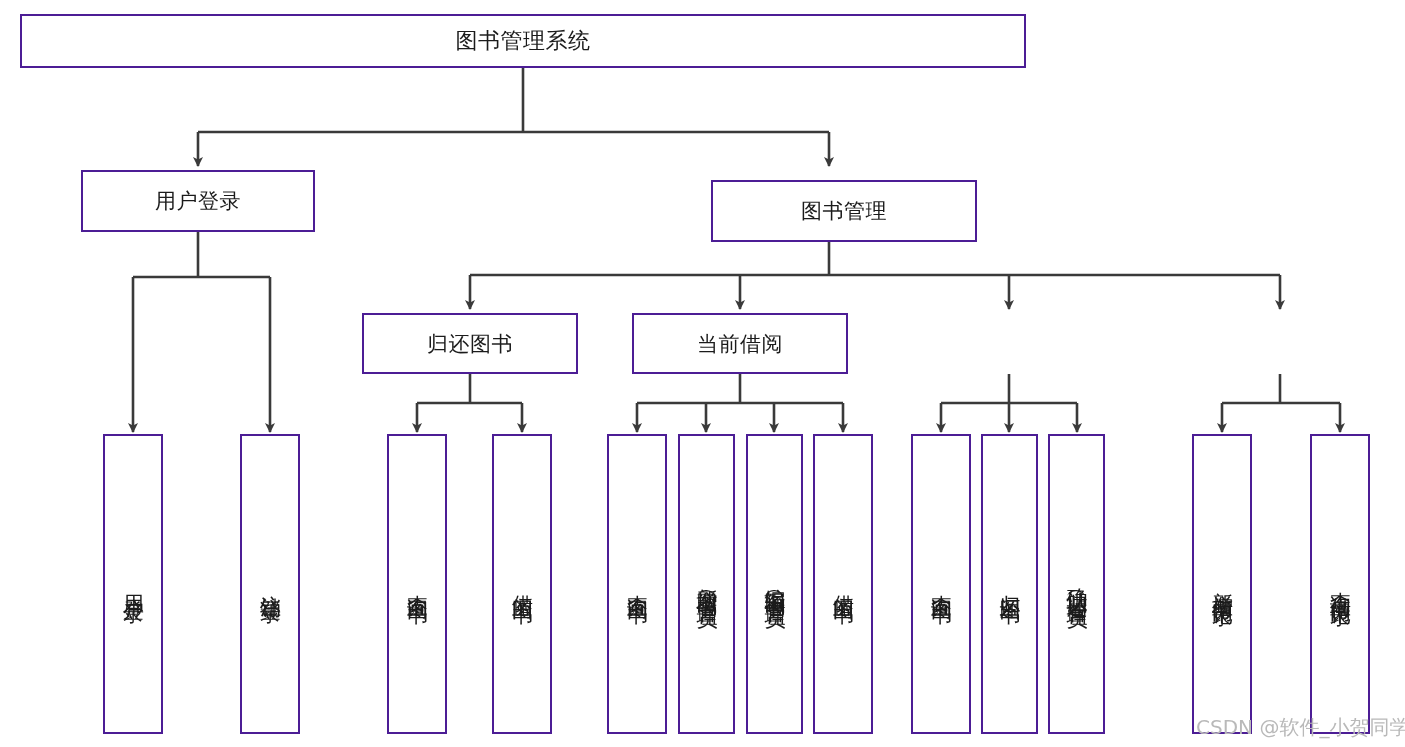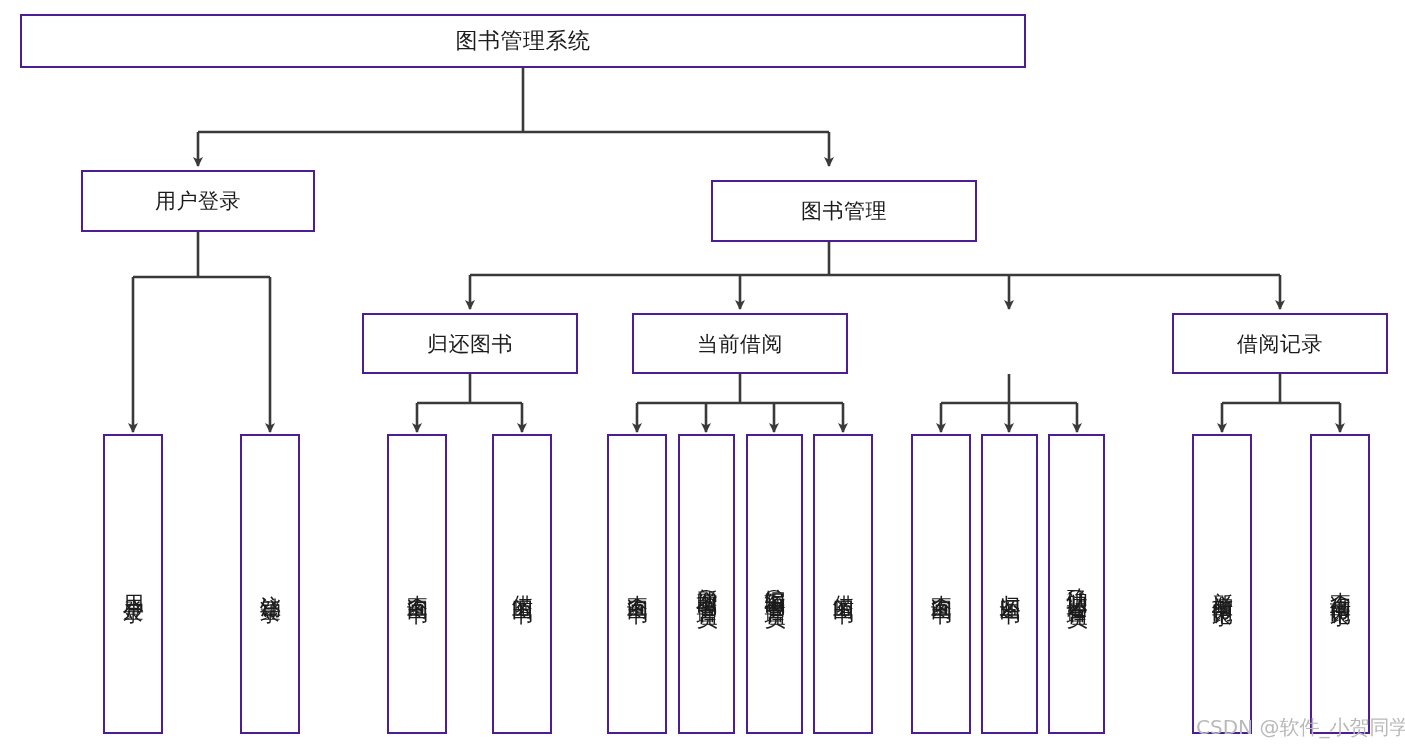--- a/index.html
+++ b/index.html
@@ -137,23 +137,20 @@
 
   <div class="node node-h" style="left:362px; top:313px; width:216px; height:61px;">
     <span>归还图书</span>
   </div>
 
   <div class="node node-h" style="left:632px; top:313px; width:216px; height:61px;">
     <span>当前借阅</span>
   </div>
 
 
-  <div class="node node-h" style="left:1172px; top:313px; width:216px; height:61px;">
-    <span>借阅记录</span>
-  </div>
 
   <div class="node node-v" style="left:103px; top:434px; width:60px; height:300px;">
     <span class="vtext">用户登录</span>
   </div>
 
   <div class="node node-v" style="left:240px; top:434px; width:60px; height:300px;">
     <span class="vtext">注销登录</span>
   </div>
 
   <div class="node node-v" style="left:387px; top:434px; width:60px; height:300px;">

